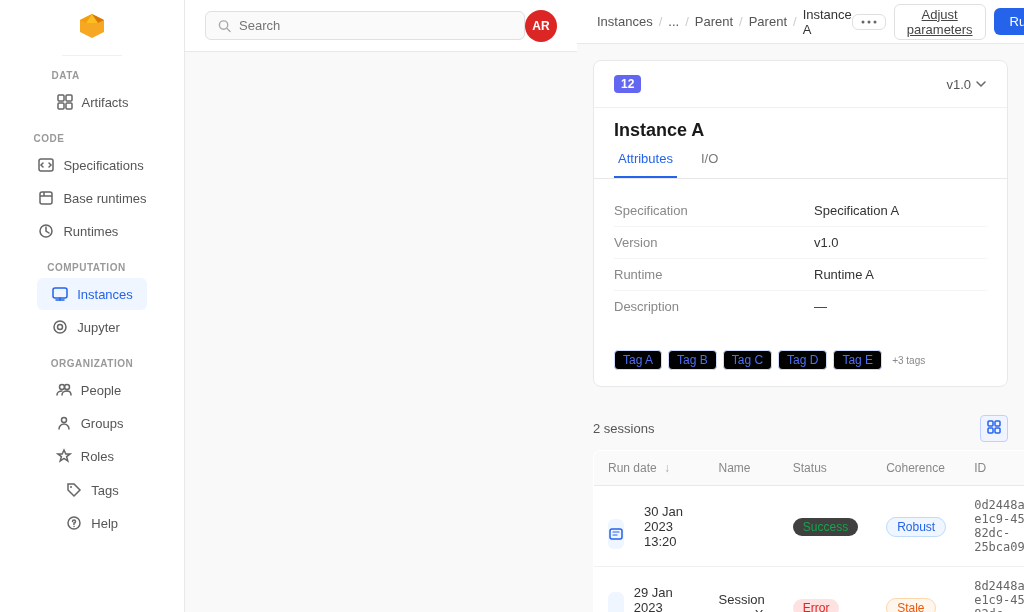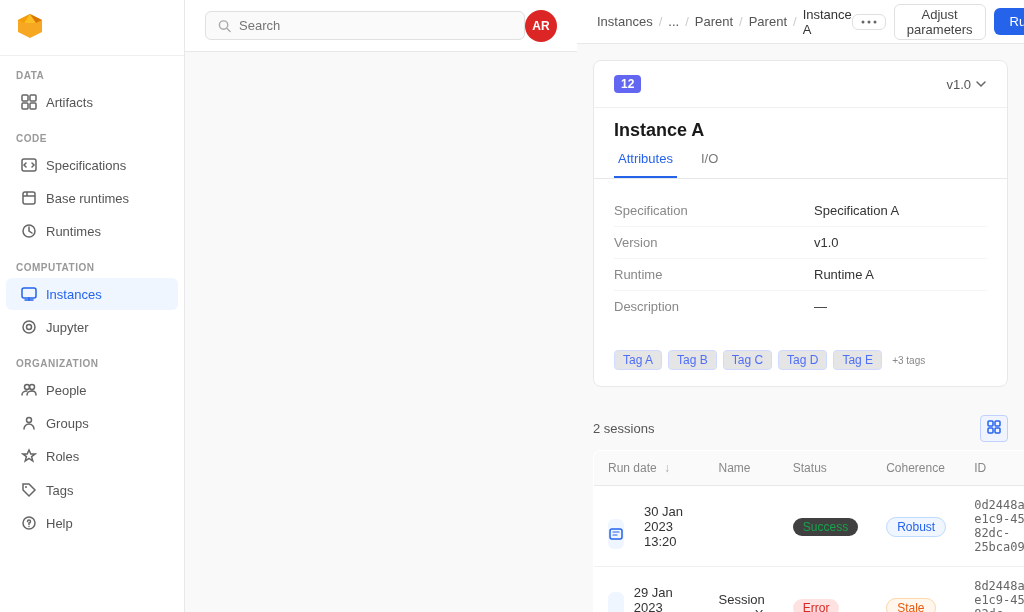--- a/index.html
+++ b/index.html
@@ -1,19 +1,19 @@
 <!DOCTYPE html>
 <html><head>
   <meta charset="utf-8">
   <style>
     * { box-sizing: border-box; margin: 0; padding: 0; }
     body { font-family: -apple-system, BlinkMacSystemFont, 'Segoe UI', sans-serif; font-size: 13px; background: #f5f5f5; display: flex; height: 612px; overflow: hidden; color: #333; }
 
     
-    .sidebar { width: 185px; background: #fff; border-right: 1px solid #e8e8e8; display: flex; flex-direction: column; padding: 0; flex-shrink: 0; }
+    .sidebar { width: 185px; background: #fff; border-right: 1px solid #e8e8e8; display: flex; flex-direction: column; padding: 0; flex-shrink: 0; align-items: center; }
     .sidebar-logo { padding: 12px 16px; border-bottom: 1px solid #f0f0f0; }
     .sidebar-logo svg { width: 28px; height: 28px; }
     .sidebar-section-label { font-size: 10px; color: #999; font-weight: 600; text-transform: uppercase; letter-spacing: 0.5px; padding: 14px 16px 4px; }
     .sidebar-item { display: flex; align-items: center; gap: 8px; padding: 7px 14px; cursor: pointer; border-radius: 6px; margin: 1px 6px; color: #555; font-size: 13px; }
     .sidebar-item.active { background: #eff6ff; color: #2563eb; }
     .sidebar-item .icon { width: 18px; height: 18px; display: flex; align-items: center; justify-content: center; flex-shrink: 0; }
 
     
     .main { flex: 1; display: flex; flex-direction: row; overflow: hidden; background: #f9f9f9; }
 
@@ -26,21 +26,21 @@
     
     .content { flex: 1; overflow-y: auto; padding: 0; }
 
     
     .breadcrumb-bar { background: #fff; border-bottom: 1px solid #e8e8e8; padding: 0 20px; height: 44px; display: flex; align-items: center; justify-content: space-between; }
     .breadcrumb { display: flex; align-items: center; gap: 6px; font-size: 13px; color: #666; }
     .breadcrumb-item { cursor: pointer; color: #555; }
     .breadcrumb-sep { color: #ccc; }
     .breadcrumb-actions { display: flex; align-items: center; gap: 8px; }
     .btn-dots { background: none; border: 1px solid #e0e0e0; border-radius: 6px; padding: 5px 8px; cursor: pointer; color: #555; display: flex; align-items: center; }
-    .btn-adjust { background: none; border: 1px solid #e0e0e0; border-radius: 6px; padding: 2px 12px; cursor: pointer; color: #444; font-size: 13px; }
+    .btn-adjust { background: none; border: 1px solid #e0e0e0; border-radius: 6px; padding: 2px 12px; cursor: pointer; color: #444; font-size: 13px; text-decoration: underline; }
     .btn-run { background: #2563eb; border: none; border-radius: 6px; padding: 6px 16px; cursor: pointer; color: #fff; font-size: 13px; font-weight: 500; }
 
     
     .panel { background: #fff; margin: 16px; border-radius: 8px; border: 1px solid #e8e8e8; }
     .panel-header { padding: 14px 20px; border-bottom: 1px solid #f0f0f0; display: flex; align-items: center; justify-content: space-between; }
     .badge-num { background: #6366f1; color: #fff; border-radius: 4px; padding: 2px 7px; font-size: 12px; font-weight: 600; }
     .version-selector { display: flex; align-items: center; gap: 4px; color: #555; font-size: 13px; cursor: pointer; }
     .instance-title { font-size: 18px; font-weight: 600; color: #1a1a1a; padding: 12px 20px 0; }
 
     
@@ -50,21 +50,21 @@
 
     
     .attributes { padding: 16px 20px; }
     .attr-row { display: flex; padding: 8px 0; border-bottom: 1px solid #f5f5f5; }
     .attr-row:last-child { border-bottom: none; }
     .attr-label { width: 200px; color: #888; font-size: 13px; flex-shrink: 0; }
     .attr-value { color: #333; font-size: 13px; }
 
     
     .tags-row { padding: 12px 20px 16px; display: flex; gap: 6px; flex-wrap: wrap; }
-    .tag { background: #e5e5e5; color: #4f6ef7; border: 1px solid #d0dbff; border-radius: 4px; padding: 2px 8px; font-size: 12px; }
+    .tag { background: #000000; color: #4f6ef7; border: 1px solid #d0dbff; border-radius: 4px; padding: 2px 8px; font-size: 12px; }
     .tag-more { color: #888; font-size: 10px; display: flex; align-items: center; padding: 2px 4px; }
 
     
     .sessions-section { margin: 0 16px 16px; }
     .sessions-header { display: flex; align-items: center; justify-content: space-between; padding: 12px 0 8px; }
     .sessions-count { font-size: 13px; color: #555; }
     .view-toggle { display: flex; gap: 4px; }
     .view-btn { padding: 4px 6px; border: 1px solid #e0e0e0; border-radius: 4px; background: #fff; cursor: pointer; color: #666; }
     .view-btn.active { background: #f0f4ff; color: #2563eb; border-color: #c0d0ff; }
 

